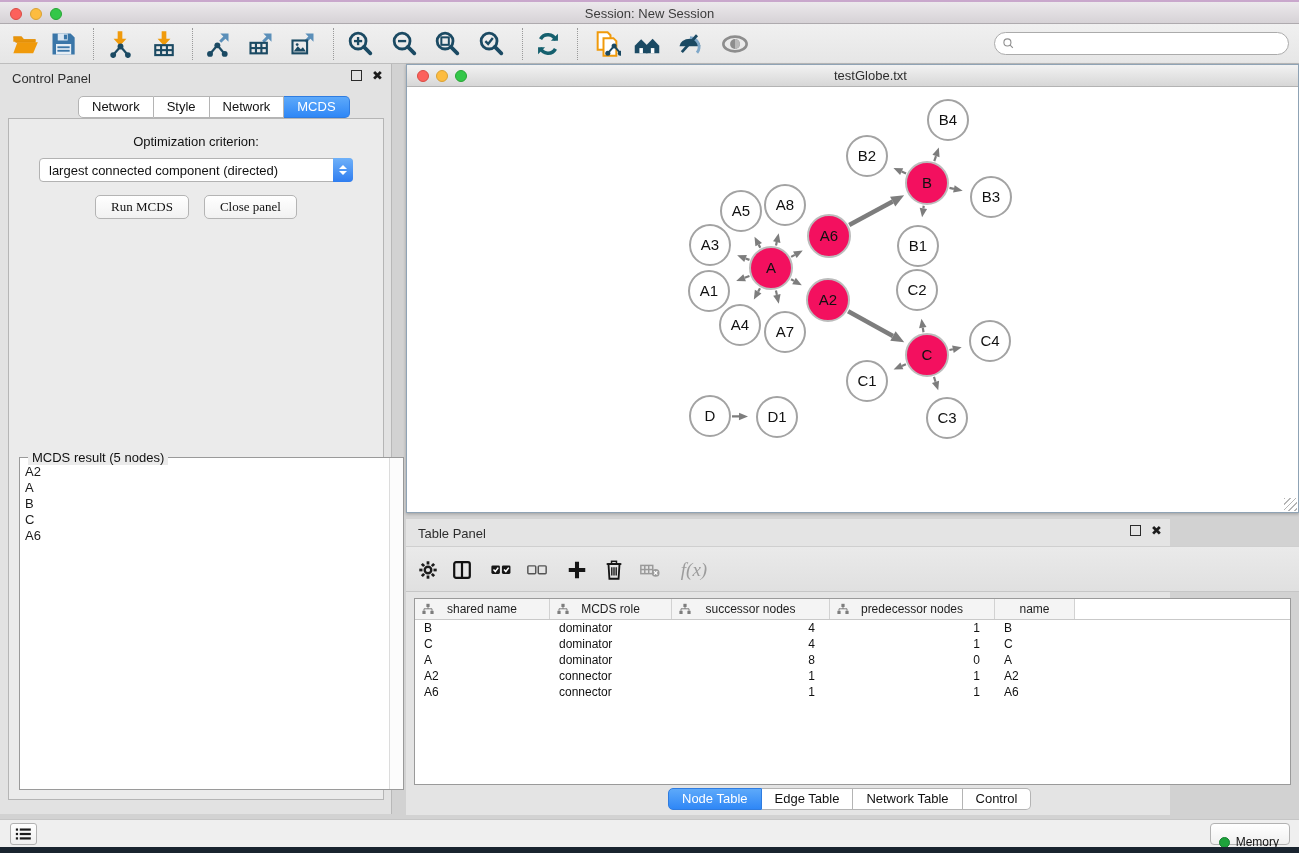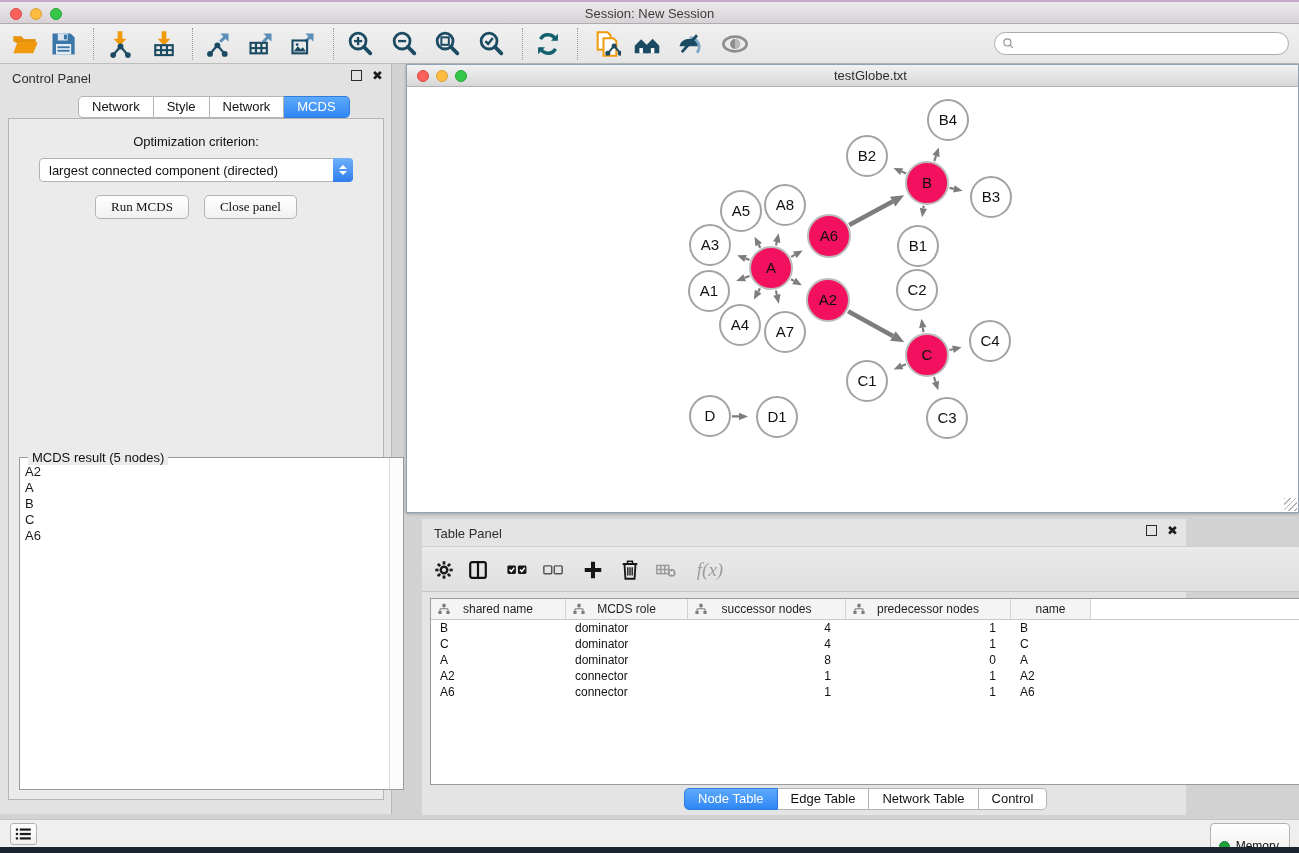--- a/index.html
+++ b/index.html
@@ -101,21 +101,21 @@
   .net-titlebar .tl { width:12px; height:12px; }
   .net-title { position:absolute; left:0; right:0; top:3px; text-align:center; font-size:13px; color:#2e2e2e;padding-left:36px; }
   .canvas { position:absolute; left:0; top:22px; width:891px; height:425px; background:#fff; }
   .canvas svg { position:absolute; inset:0; }
   .resize-grip {
     position:absolute; right:1px; bottom:1px; width:13px; height:13px; cursor:nwse-resize;
     background:repeating-linear-gradient(135deg,#b5b5b5 0 1px,transparent 1px 4px);
   }
   
   .table-panel {
-    position:absolute; left:406px; top:519px; width:764px; height:296px; background:#e4e4e4;margin-left:16px;
+    position:absolute; left:406px; top:519px; width:764px; height:296px; background:#e4e4e4;
   }
   .tp-toolbar {
     position:absolute; left:0; top:27px; width:893px; height:46px;
     background:linear-gradient(#eaeaea,#e0e0e0); border-top:1px solid #cfcfcf; border-bottom:1px solid #c6c6c6;
   }
   .tp-icon { position:absolute; top:9px; width:28px; height:28px; display:flex; align-items:center; justify-content:center; cursor:pointer; }
   .tp-icon svg { width:22px; height:22px; }
   .tp-icon.disabled { cursor:default; }
   .fx-label { font-family:"Liberation Serif","DejaVu Serif",serif; font-style:italic; font-size:19px; color:#9c9c9c; }
   .dtable {
@@ -137,21 +137,21 @@
   .status-bar {
     position:absolute; left:0; top:819px; width:1299px; height:28px;
     background:#efefef; border-top:1px solid #c6c6c6;
   }
   .list-btn {
     position:absolute; left:10px; top:3px; width:27px; height:22px;
     background:linear-gradient(#fff,#f0f0f0); border:1px solid #b2b2b2; border-radius:3px;
     display:flex; align-items:center; justify-content:center; cursor:pointer;
   }
   .memory-btn {
-    position:absolute; right:9px; top:3px; height:30px; padding:16px 10px 0 8px;
+    position:absolute; right:9px; top:3px; height:22px; padding:16px 10px 0 8px;
     background:linear-gradient(#fff,#f0f0f0); border:1px solid #b2b2b2; border-radius:4px;
     display:flex; align-items:center; gap:6px; font-size:12px; color:#111; cursor:pointer;
   }
   .mem-dot { width:11px; height:11px; border-radius:50%; background:#1ea23b; border:1px solid #158030; }
   .bottom-strip { position:absolute; left:0; top:847px; width:1299px; height:6px; background:#19242f; }
 </style>
 </head>
 <body>
 
 <div class="titlebar">

